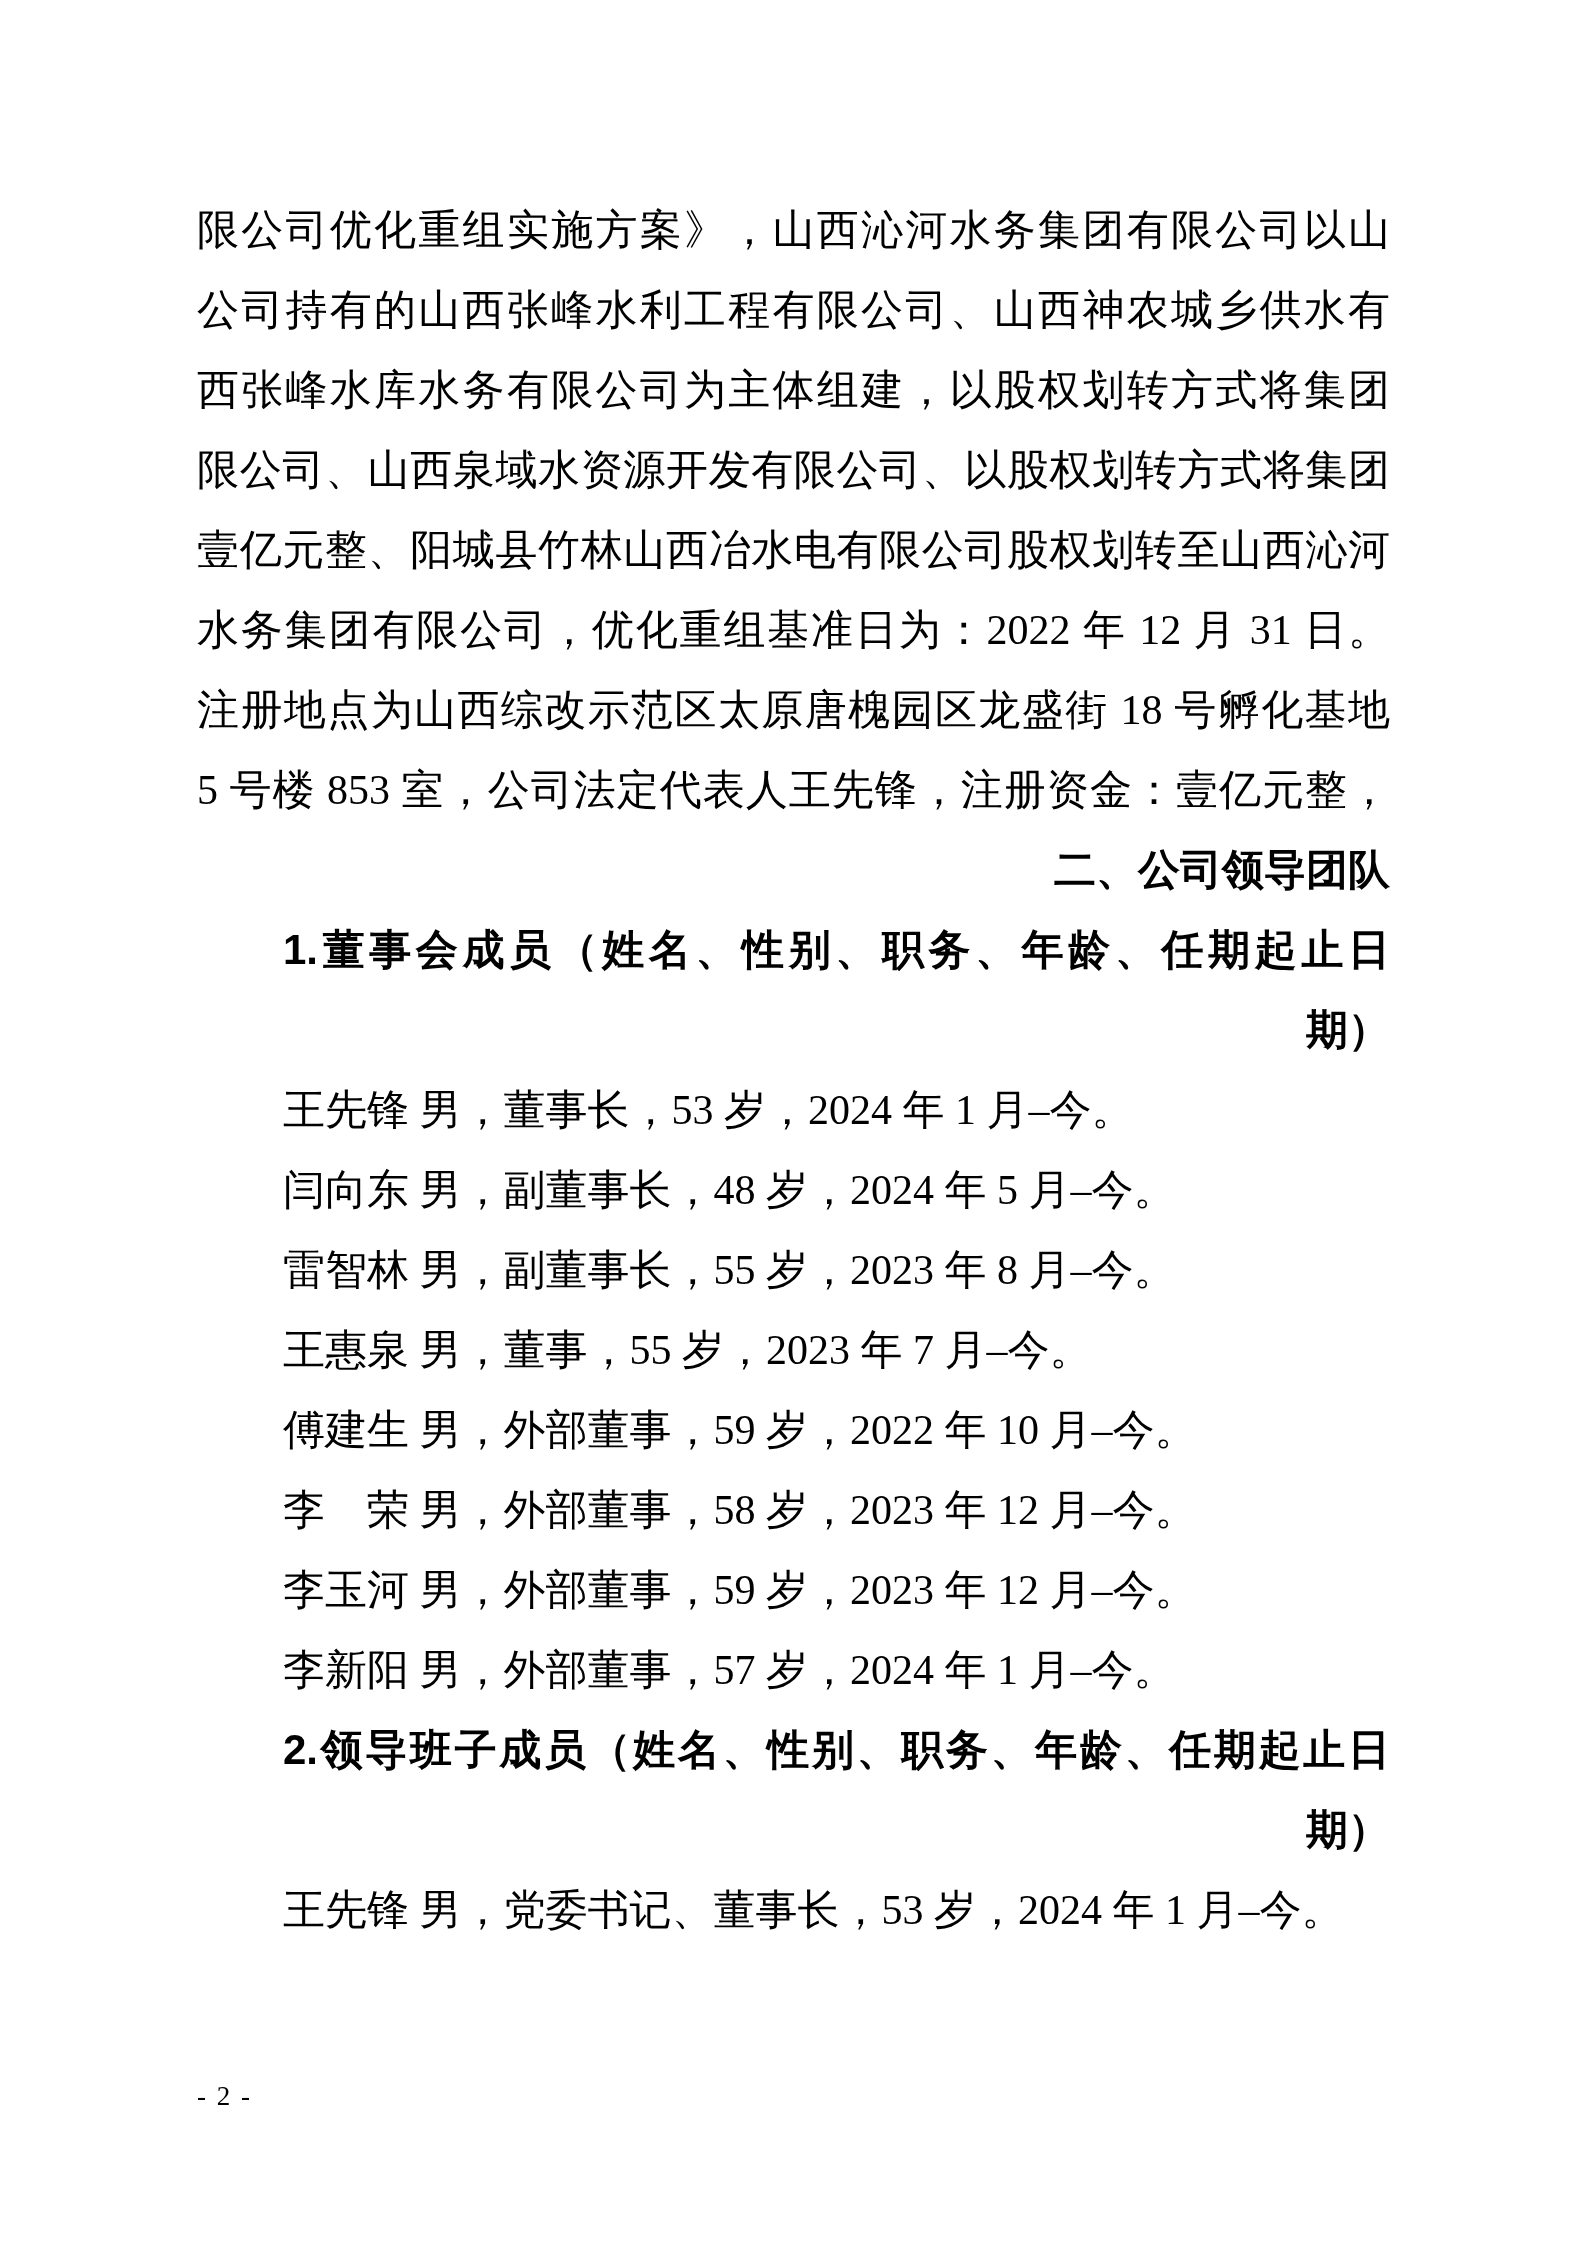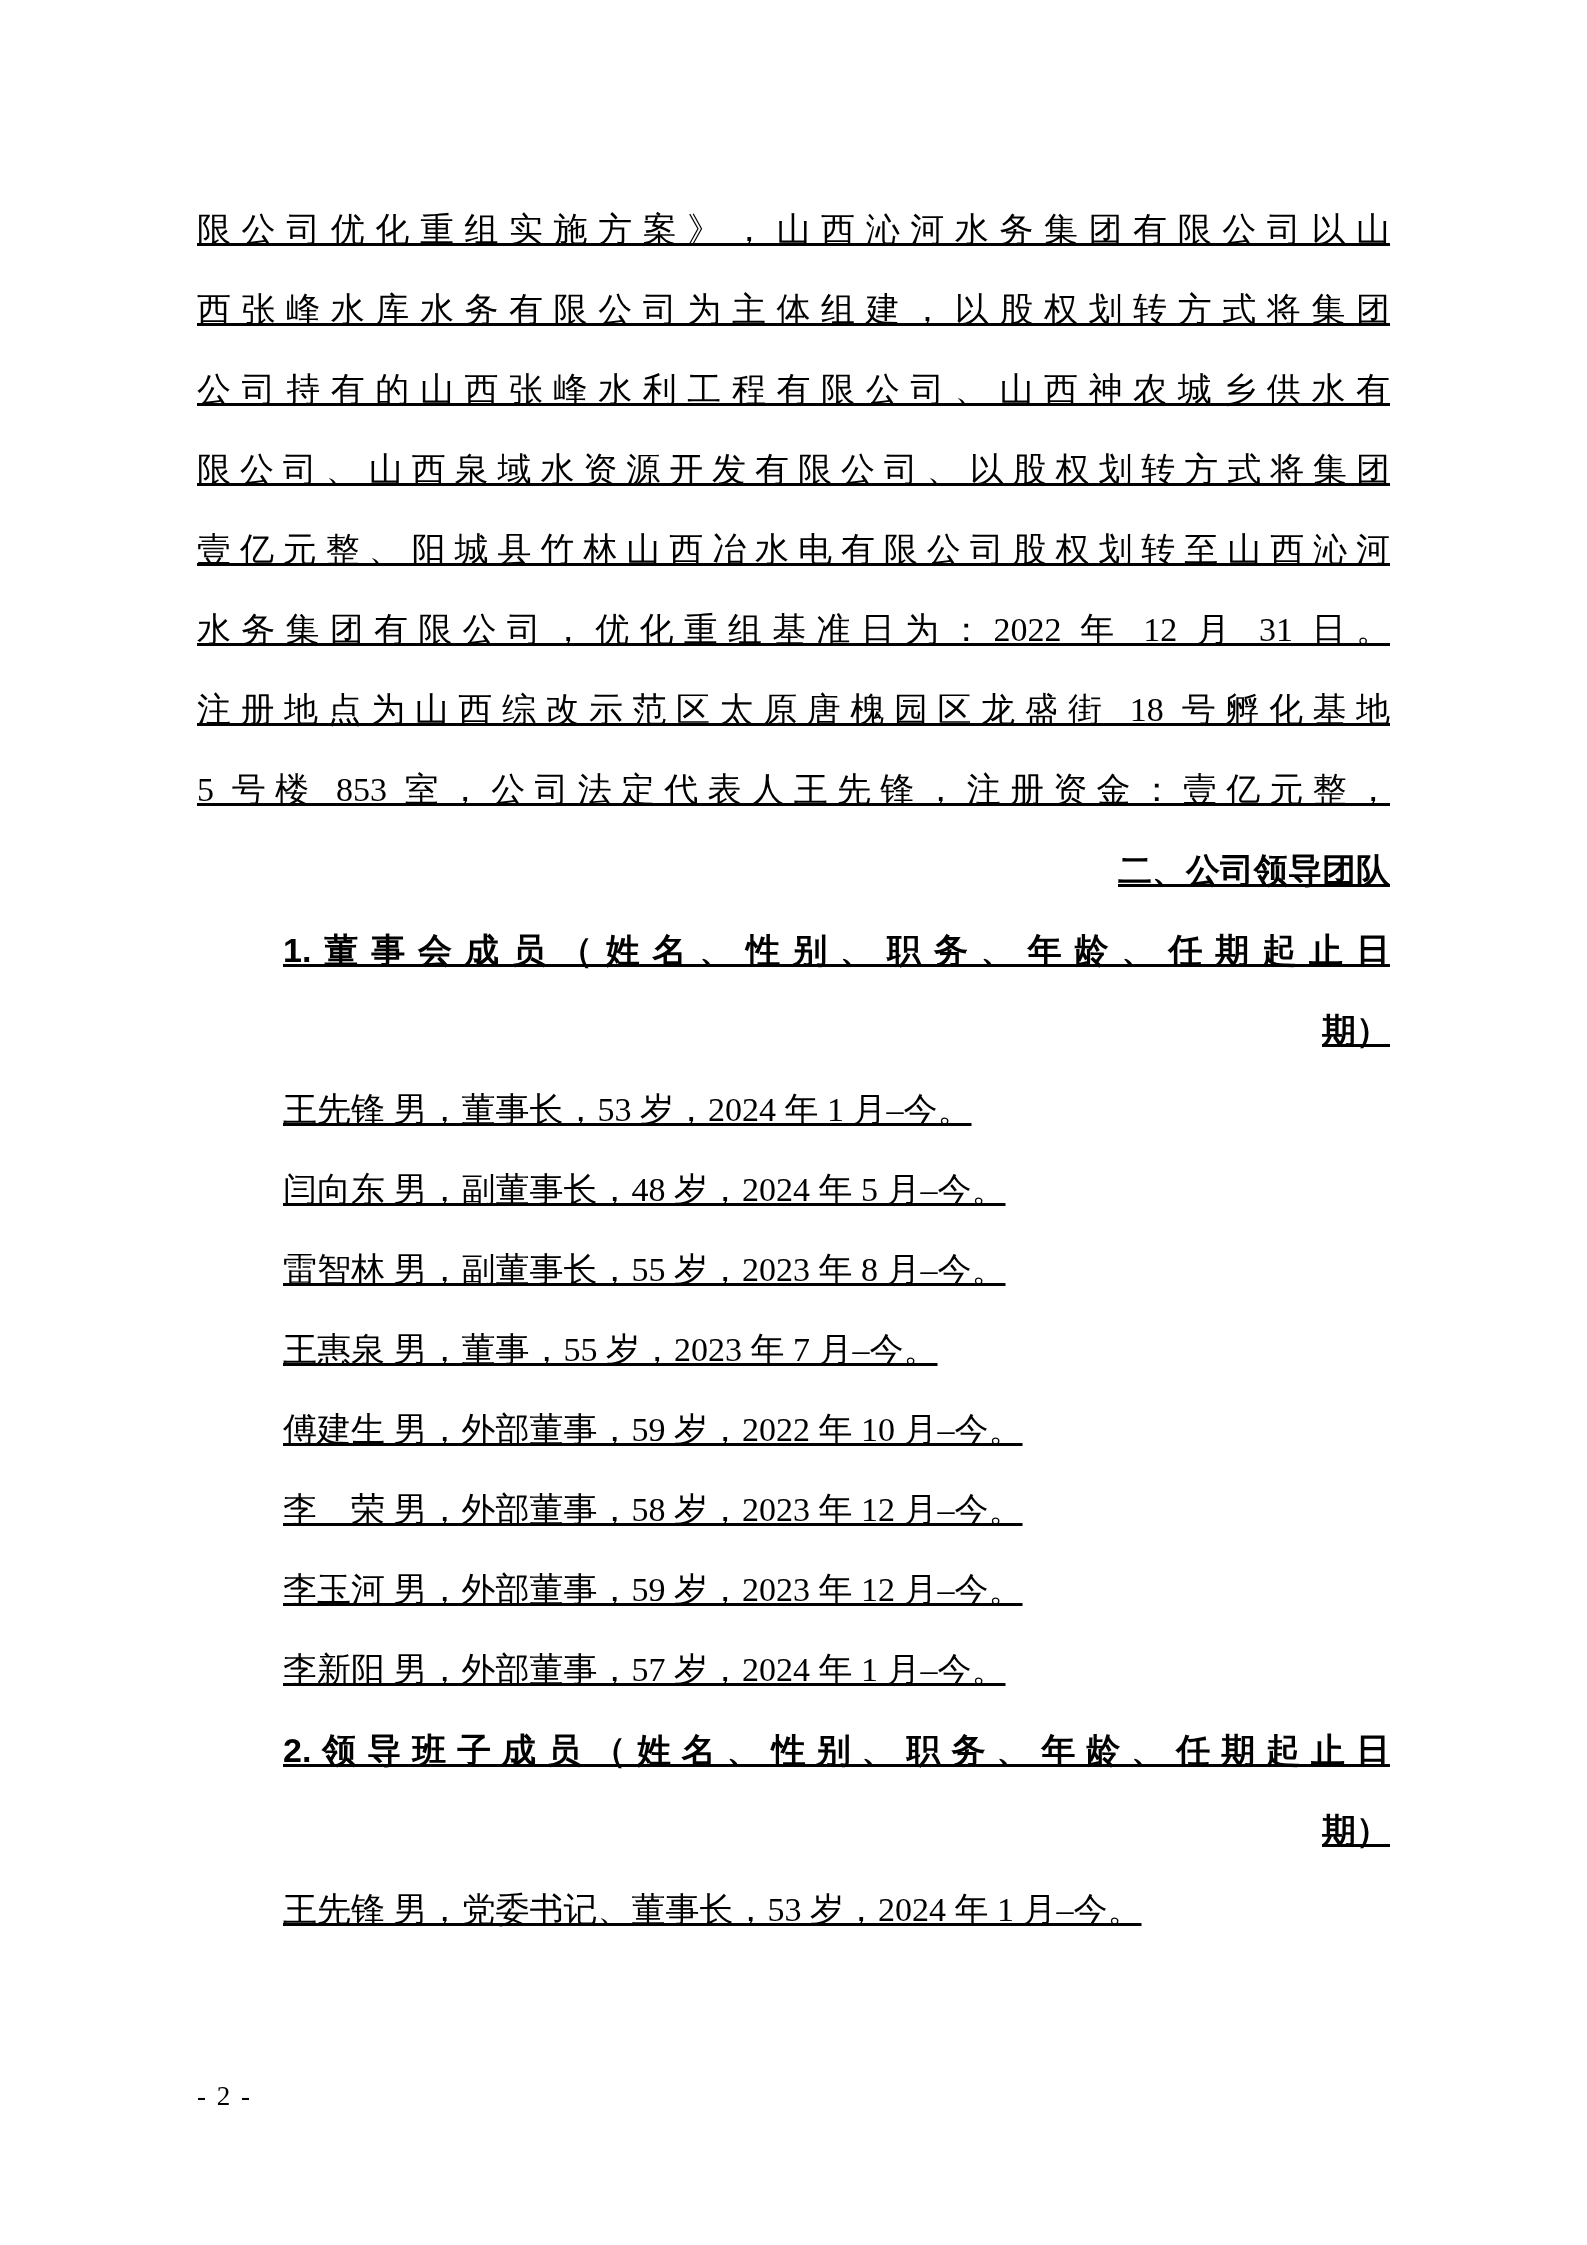--- a/index.html
+++ b/index.html
@@ -12,24 +12,23 @@
     overflow: hidden;
   }
   .doc {
     position: absolute;
     left: 197px; top: 190px;
     width: 1193px;
   }
   .ln {
     height: 80px;
     line-height: 80px;
-    font-size: 34px;
+    font-size: 42px;
     white-space: nowrap;
     letter-spacing: 0;
-    text-decoration: underline;
   }
   .just {
     white-space: normal;
     text-align: justify;
     text-align-last: justify;
   }
   .ind { text-indent: 86px; }
   .heading, .subhead {
     font-family: "Liberation Sans", sans-serif;
     font-weight: bold;
@@ -43,22 +42,22 @@
     font-family: "Liberation Serif", serif;
     letter-spacing: 2px;
   }
 </style>
 </head>
 <body>
 
 <div class="doc">
 
   <div class="ln just">限公司优化重组实施方案》，山西沁河水务集团有限公司以山</div>
+  <div class="ln just">公司持有的山西张峰水利工程有限公司、山西神农城乡供水有</div>
   <div class="ln just">西张峰水库水务有限公司为主体组建，以股权划转方式将集团</div>
-  <div class="ln just">公司持有的山西张峰水利工程有限公司、山西神农城乡供水有</div>
   <div class="ln just">限公司、山西泉域水资源开发有限公司、以股权划转方式将集团</div>
   <div class="ln just">壹亿元整、阳城县竹林山西冶水电有限公司股权划转至山西沁河</div>
   <div class="ln just">水务集团有限公司，优化重组基准日为：2022 年 12 月 31 日。</div>
   <div class="ln just">注册地点为山西综改示范区太原唐槐园区龙盛街 18 号孵化基地</div>
   <div class="ln just">5 号楼 853 室，公司法定代表人王先锋，注册资金：壹亿元整，</div>
 
   <div class="ln ind heading">二、公司领导团队</div>
 
   <div class="ln ind just subhead">1.董事会成员（姓名、性别、职务、年龄、任期起止日</div>
   <div class="ln subhead">期）</div>

